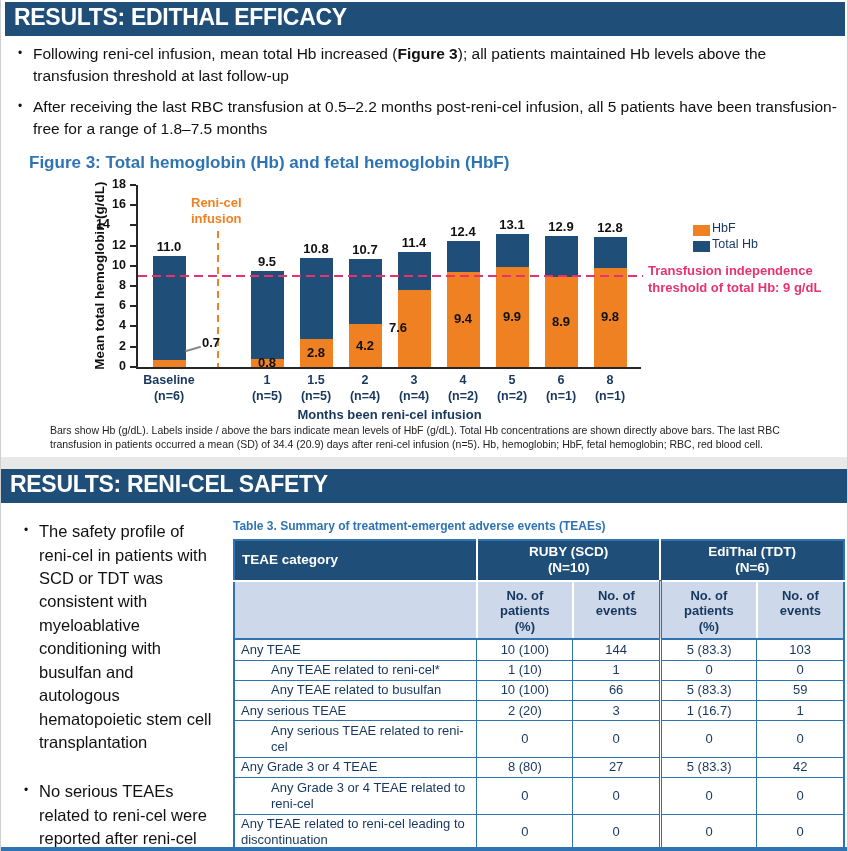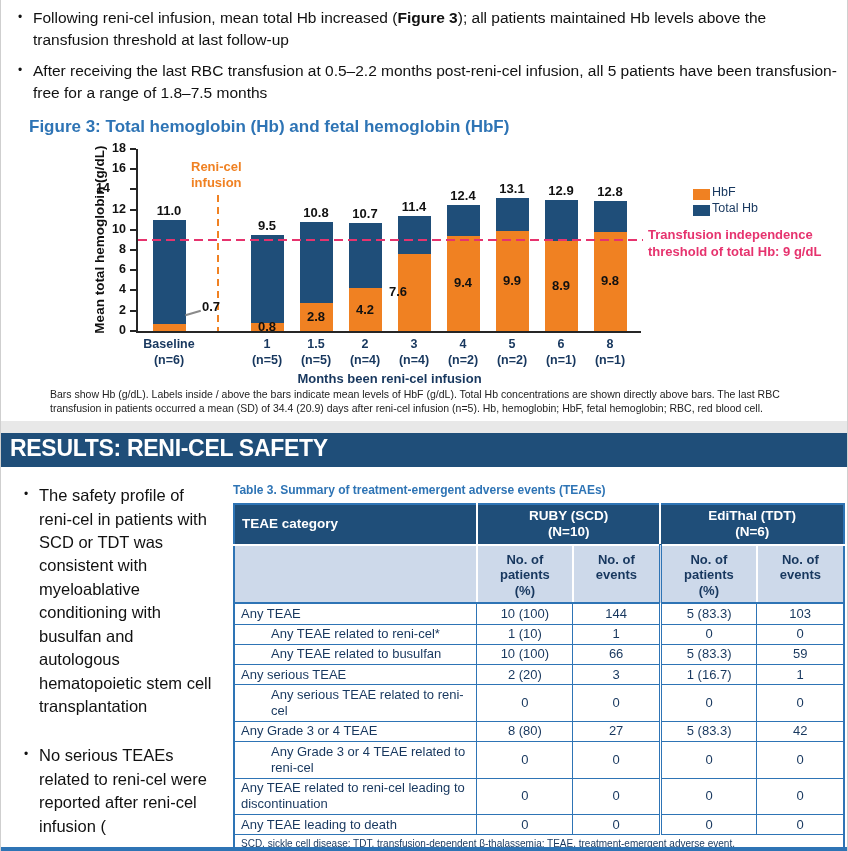--- a/index.html
+++ b/index.html
@@ -41,20 +41,21 @@
   table.teae tfoot td{border-top:1px solid #2e74b5;font-size:10px;line-height:1.32;
                       color:#17375e;padding:2px 6px 3px;text-align:left;}
   .bottom-bar{position:absolute;left:0;bottom:0;width:100%;height:4px;background:#2e74b5;}
 </style>
 </head>
 <body>
 
 <div class="page">
 
   <section class="sec1">
+    <div class="hdr">RESULTS: EDITHAL EFFICACY</div>
     <ul class="bullets" id="sec1-bullets">
         <li>
           <span class="marker">•</span>
           <span class="s1text"><span>Following reni-cel infusion, mean total Hb increased (</span><span style="font-weight: bold;">Figure 3</span><span>); all patients maintained Hb levels above the transfusion threshold at last follow-up</span></span>
         </li>
         <li>
           <span class="marker">•</span>
           <span class="s1text"><span>After receiving the last RBC transfusion at 0.5–2.2 months post-reni-cel infusion, all 5 patients have been transfusion-free for a range of 1.8–7.5 months</span></span>
         </li>
       </ul>

